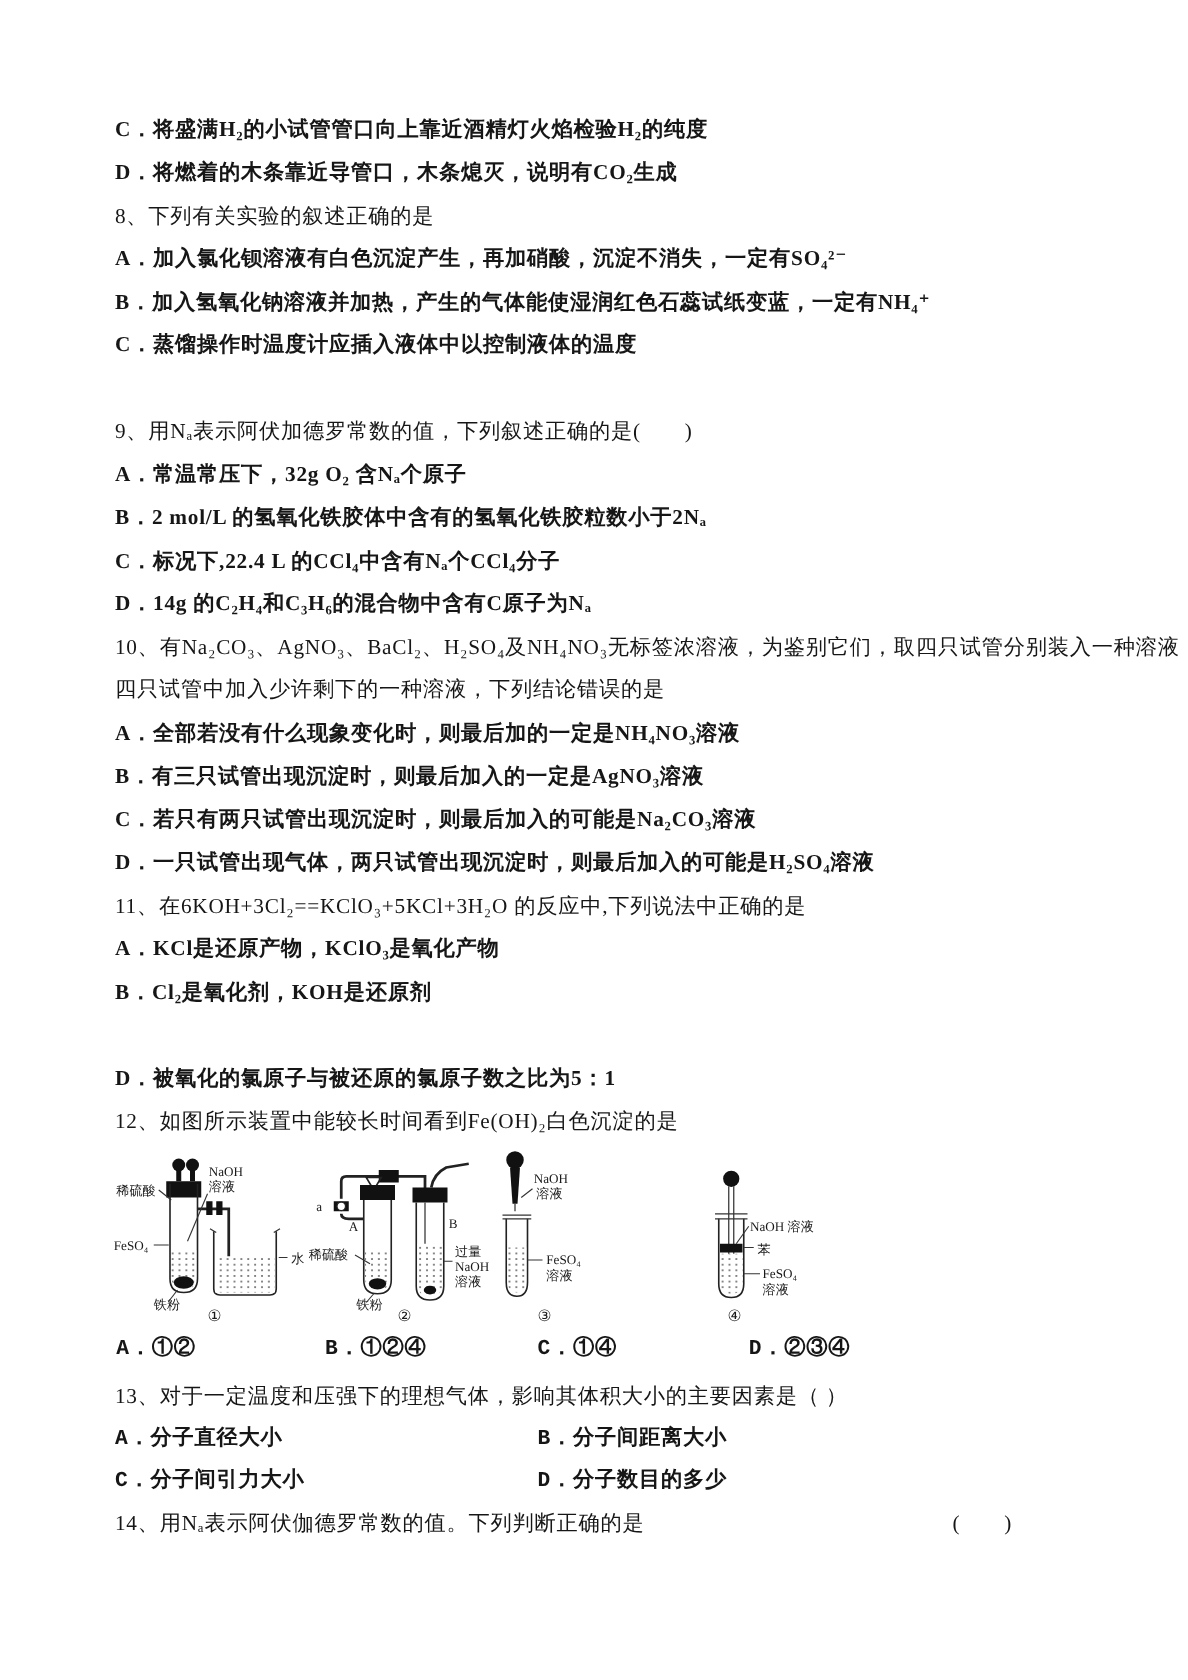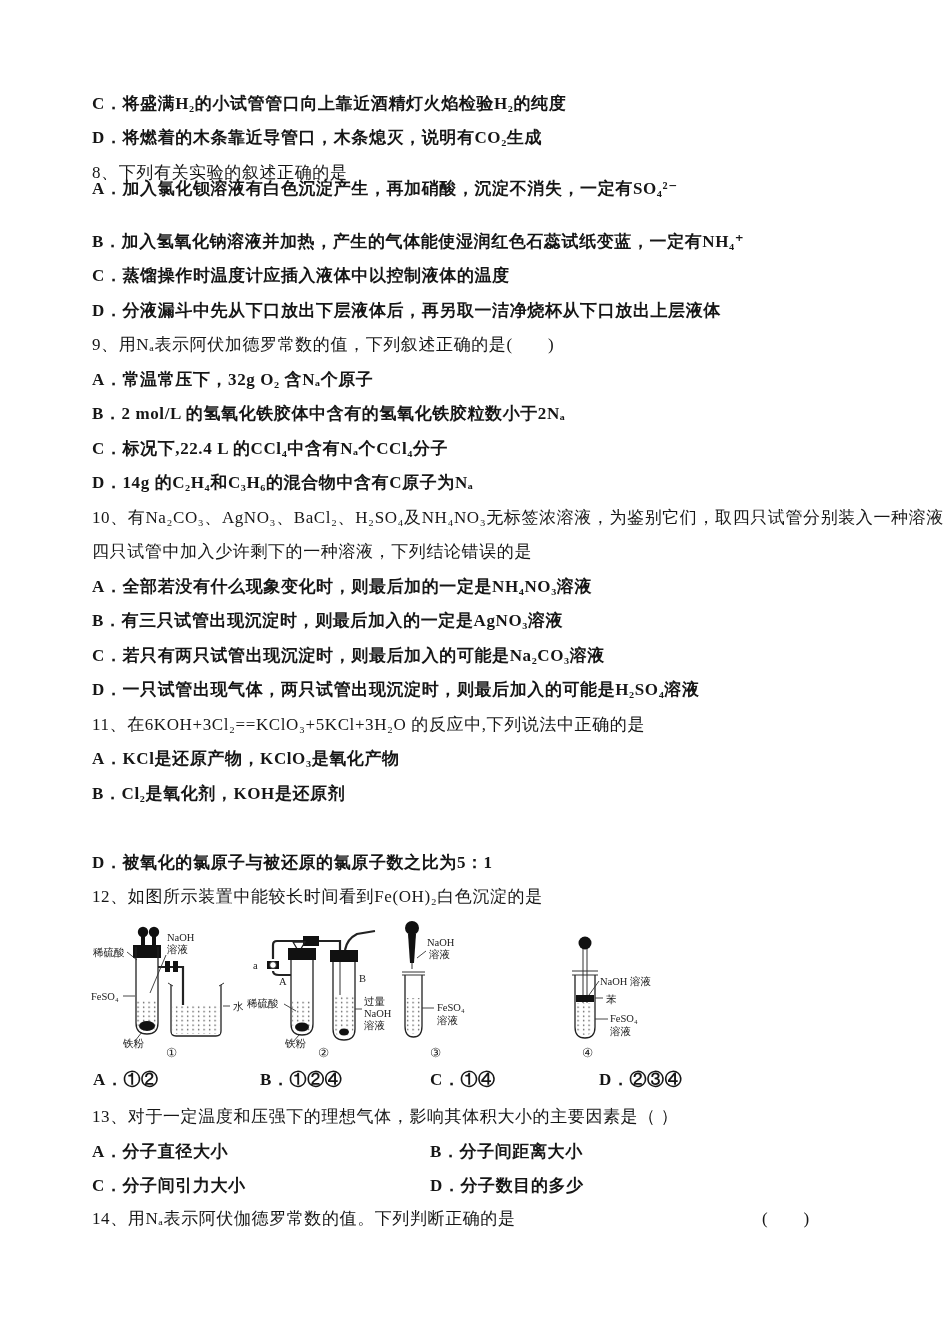--- a/index.html
+++ b/index.html
@@ -8,21 +8,21 @@
     font-family:"Liberation Serif","DejaVu Serif",serif;
     color:#161616;overflow:hidden;
   }
   .page{position:absolute;inset:0;background:#ffffff;margin-left:47px;}
   .line{
     position:absolute;left:45px;white-space:nowrap;
     font-size:17px;line-height:24px;letter-spacing:0.6px;
     font-weight:600;color:#161616;
   }
   .qnum{font-weight:500;}
-  .opt-row span{display:inline-block;}
+  .opt-row span{display:inline-block;font-family:Liberation Mono, monospace;}
   .abs{position:absolute;white-space:nowrap;}
   svg text{
     font-family:"Liberation Serif","DejaVu Serif",serif;
     font-size:10.5px;fill:#1a1a1a;letter-spacing:0;font-weight:500;
   }
   svg .num{font-size:12.5px;}
   svg .glass{stroke:#222;stroke-width:1.3;fill:none;}
   svg .pipe{stroke:#222;stroke-width:2.2;fill:none;}
   svg .thin{stroke:#333;stroke-width:1;fill:none;}
   svg .lead{stroke:#333;stroke-width:0.9;fill:none;}
@@ -30,24 +30,23 @@
 </style>
 </head>
 <body>
 
 <div class="page">
 
   <div class="line" style="top:92px">C．将盛满H₂的小试管管口向上靠近酒精灯火焰检验H₂的纯度</div>
   <div class="line" style="top:126px">D．将燃着的木条靠近导管口，木条熄灭，说明有CO₂生成</div>
 
   <div class="line qnum" style="top:161px">8、下列有关实验的叙述正确的是</div>
-  <div class="line" style="top:177px">A．加入氯化钡溶液有白色沉淀产生，再加硝酸，沉淀不消失，一定有SO₄²⁻</div>
+  <div class="line" style="top:195px">A．加入氯化钡溶液有白色沉淀产生，再加硝酸，沉淀不消失，一定有SO₄²⁻</div>
   <div class="line" style="top:230px">B．加入氢氧化钠溶液并加热，产生的气体能使湿润红色石蕊试纸变蓝，一定有NH₄⁺</div>
   <div class="line" style="top:264px">C．蒸馏操作时温度计应插入液体中以控制液体的温度</div>
-  <div class="line" style="top:299px">D．分液漏斗中先从下口放出下层液体后，再另取一洁净烧杯从下口放出上层液体</div>
 
   <div class="line qnum" style="top:333px">9、用Nₐ表示阿伏加德罗常数的值，下列叙述正确的是(　　)</div>
   <div class="line" style="top:368px">A．常温常压下，32g O₂ 含Nₐ个原子</div>
   <div class="line" style="top:402px">B．2 mol/L 的氢氧化铁胶体中含有的氢氧化铁胶粒数小于2Nₐ</div>
   <div class="line" style="top:437px">C．标况下,22.4 L 的CCl₄中含有Nₐ个CCl₄分子</div>
   <div class="line" style="top:471px">D．14g 的C₂H₄和C₃H₆的混合物中含有C原子为Nₐ</div>
 
   <div class="line qnum" style="top:506px">10、有Na₂CO₃、AgNO₃、BaCl₂、H₂SO₄及NH₄NO₃无标签浓溶液，为鉴别它们，取四只试管分别装入一种溶液，向上述</div>
   <div class="line qnum" style="top:540px">四只试管中加入少许剩下的一种溶液，下列结论错误的是</div>
   <div class="line" style="top:575px">A．全部若没有什么现象变化时，则最后加的一定是NH₄NO₃溶液</div>

